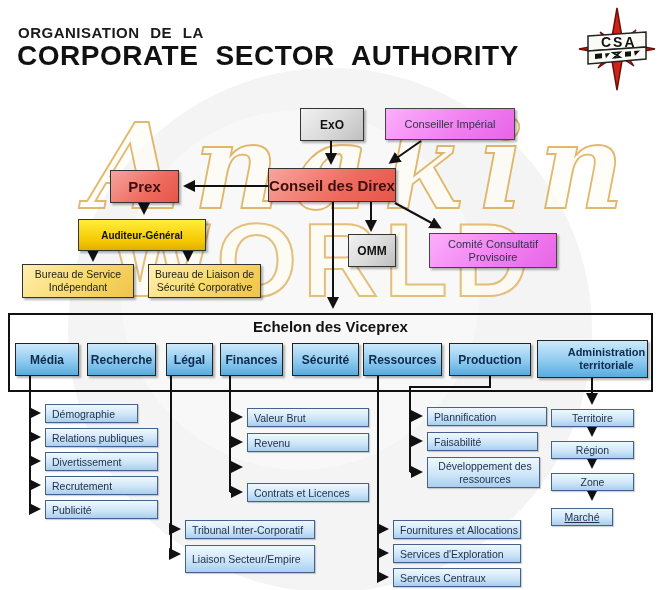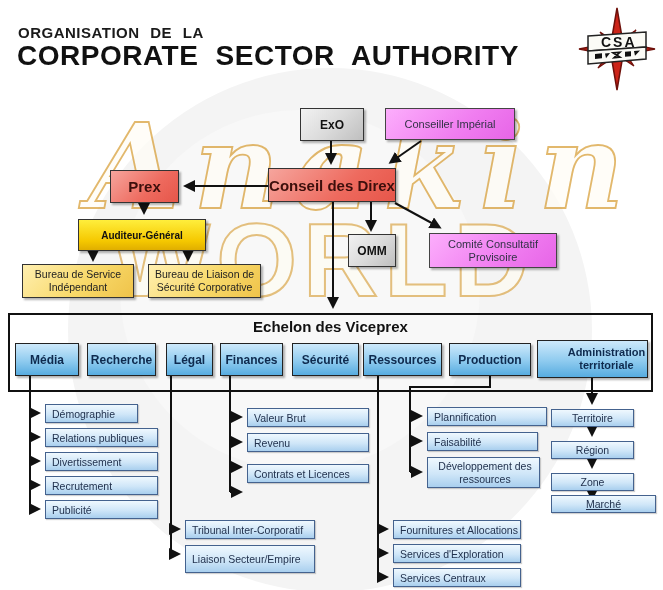--- a/index.html
+++ b/index.html
@@ -142,28 +142,28 @@
   <div class="box sub" style="left:45px;top:428px;width:113px;height:19px;">Relations publiques</div>
   <div class="box sub" style="left:45px;top:452px;width:113px;height:19px;">Divertissement</div>
   <div class="box sub" style="left:45px;top:476px;width:113px;height:19px;">Recrutement</div>
   <div class="box sub" style="left:45px;top:500px;width:113px;height:19px;">Publicité</div>
 
   <div class="box sub" style="left:185px;top:520px;width:130px;height:19px;">Tribunal Inter-Corporatif</div>
   <div class="box sub" style="left:185px;top:545px;width:130px;height:28px;">Liaison Secteur/Empire</div>
 
   <div class="box sub" style="left:247px;top:408px;width:122px;height:19px;">Valeur Brut</div>
   <div class="box sub" style="left:247px;top:433px;width:122px;height:19px;">Revenu</div>
-  <div class="box sub" style="left:247px;top:464px;width:122px;height:19px;">Contrats et Licences</div>
+  <div class="box sub" style="left:247px;top:483px;width:122px;height:19px;">Contrats et Licences</div>
 
   <div class="box sub" style="left:427px;top:407px;width:120px;height:19px;">Plannification</div>
   <div class="box sub" style="left:427px;top:432px;width:111px;height:19px;">Faisabilité</div>
   <div class="box sub wrap" style="left:427px;top:457px;width:113px;height:31px;">Développement des ressources</div>
 
   <div class="box sub" style="left:393px;top:520px;width:128px;height:19px;text-align:center;">Fournitures et Allocations</div>
   <div class="box sub" style="left:393px;top:544px;width:128px;height:19px;">Services d'Exploration</div>
   <div class="box sub" style="left:393px;top:568px;width:128px;height:19px;">Services Centraux</div>
 
   <div class="box sub center" style="left:551px;top:409px;width:83px;height:18px;">Territoire</div>
   <div class="box sub center" style="left:551px;top:441px;width:83px;height:18px;">Région</div>
   <div class="box sub center" style="left:551px;top:473px;width:83px;height:18px;">Zone</div>
-  <div class="box sub center" style="left:551px;top:495px;width:105px;height:18px;text-decoration:underline;">Marché</div>
+  <div class="box sub center" style="left:551px;top:508px;width:62px;height:18px;text-decoration:underline;">Marché</div>
 
 </div>
 
 </body></html>

